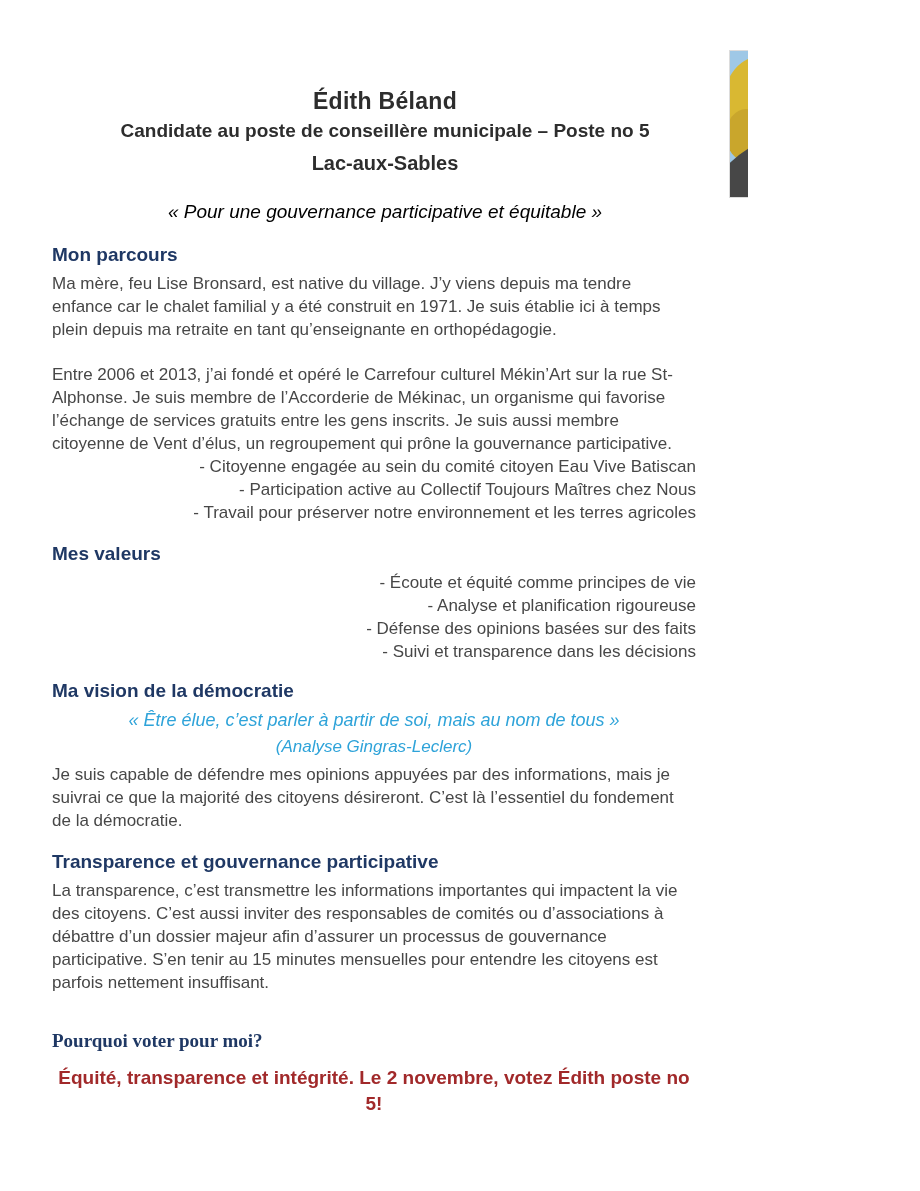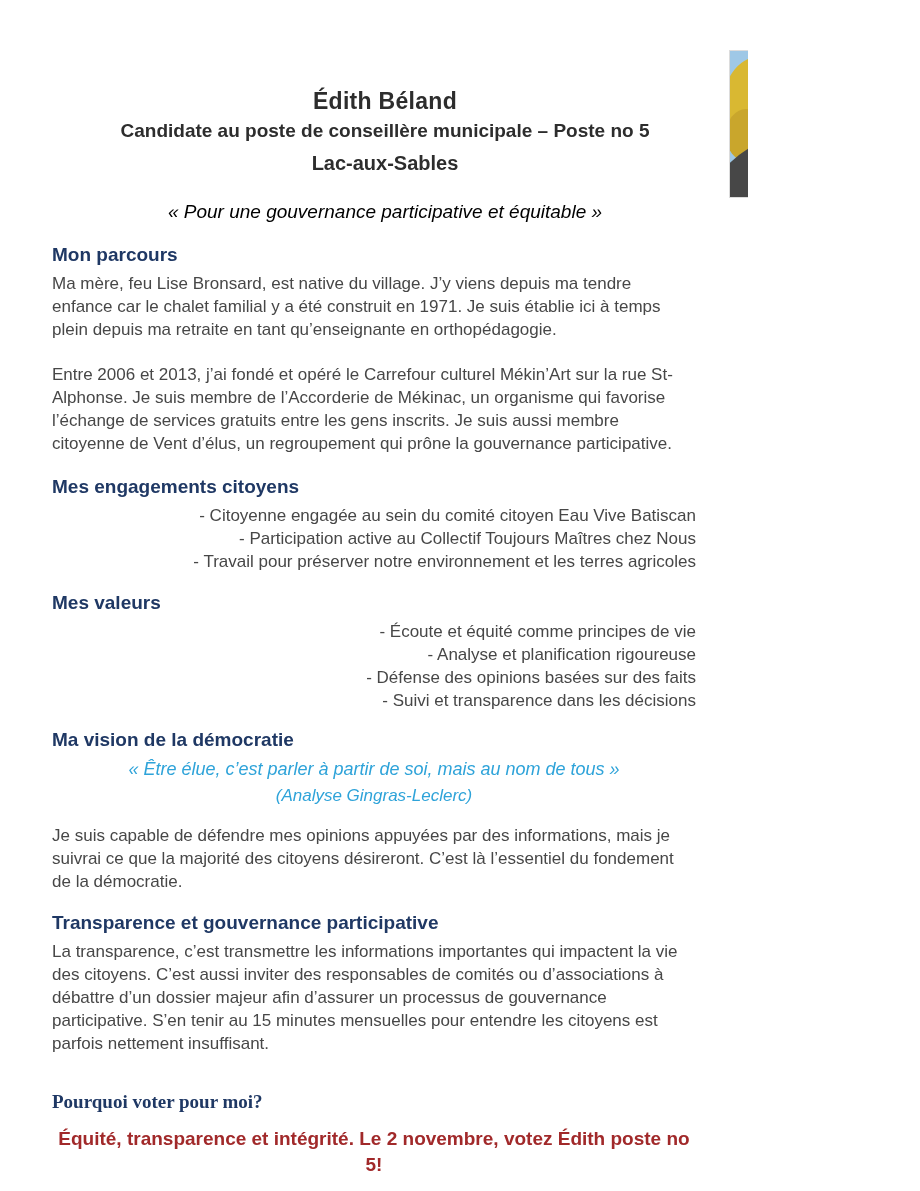--- a/index.html
+++ b/index.html
@@ -63,21 +63,21 @@
     margin-top: 2px;
   }
   .vision-author {
     text-align: center;
     color: #2ea3d9;
     font-style: italic;
     font-size: 17px;
     line-height: 24px;
     margin-top: 2px;
   }
-  .vision-para { margin-top: 16px; }
+  .vision-para { margin-top: 4px; }
 
   .cta {
     text-align: center;
     color: #a1292a;
     font-weight: bold;
     font-size: 19px;
     line-height: 26px;
     margin-top: 12px;
   }
 </style>
@@ -147,21 +147,20 @@
     <div class="muni">Lac-aux-Sables</div>
     <div class="slogan">« Pour une gouvernance participative et équitable »</div>
   </div>
 
   <div class="content">
 
     <div class="sec-title">Mon parcours</div>
     <p class="para">Ma mère, feu Lise Bronsard, est native du village. J’y viens depuis ma tendre enfance car le chalet familial y a été construit en 1971. Je suis établie ici à temps plein depuis ma retraite en tant qu’enseignante en orthopédagogie.</p>
     <p class="para">Entre 2006 et 2013, j’ai fondé et opéré le Carrefour culturel Mékin’Art sur la rue St-Alphonse. Je suis membre de l’Accorderie de Mékinac, un organisme qui favorise l’échange de services gratuits entre les gens inscrits. Je suis aussi membre citoyenne de Vent d’élus, un regroupement qui prône la gouvernance participative.</p>
 
-    <div class="sec-title mt-engagements">Mes engagements citoyens</div>
     <div class="list">
       <div class="list-item">- Citoyenne engagée au sein du comité citoyen Eau Vive Batiscan</div>
       <div class="list-item">- Participation active au Collectif Toujours Maîtres chez Nous</div>
       <div class="list-item">- Travail pour préserver notre environnement et les terres agricoles</div>
     </div>
 
     <div class="sec-title">Mes valeurs</div>
     <div class="list">
       <div class="list-item">- Écoute et équité comme principes de vie</div>
       <div class="list-item">- Analyse et planification rigoureuse</div>

